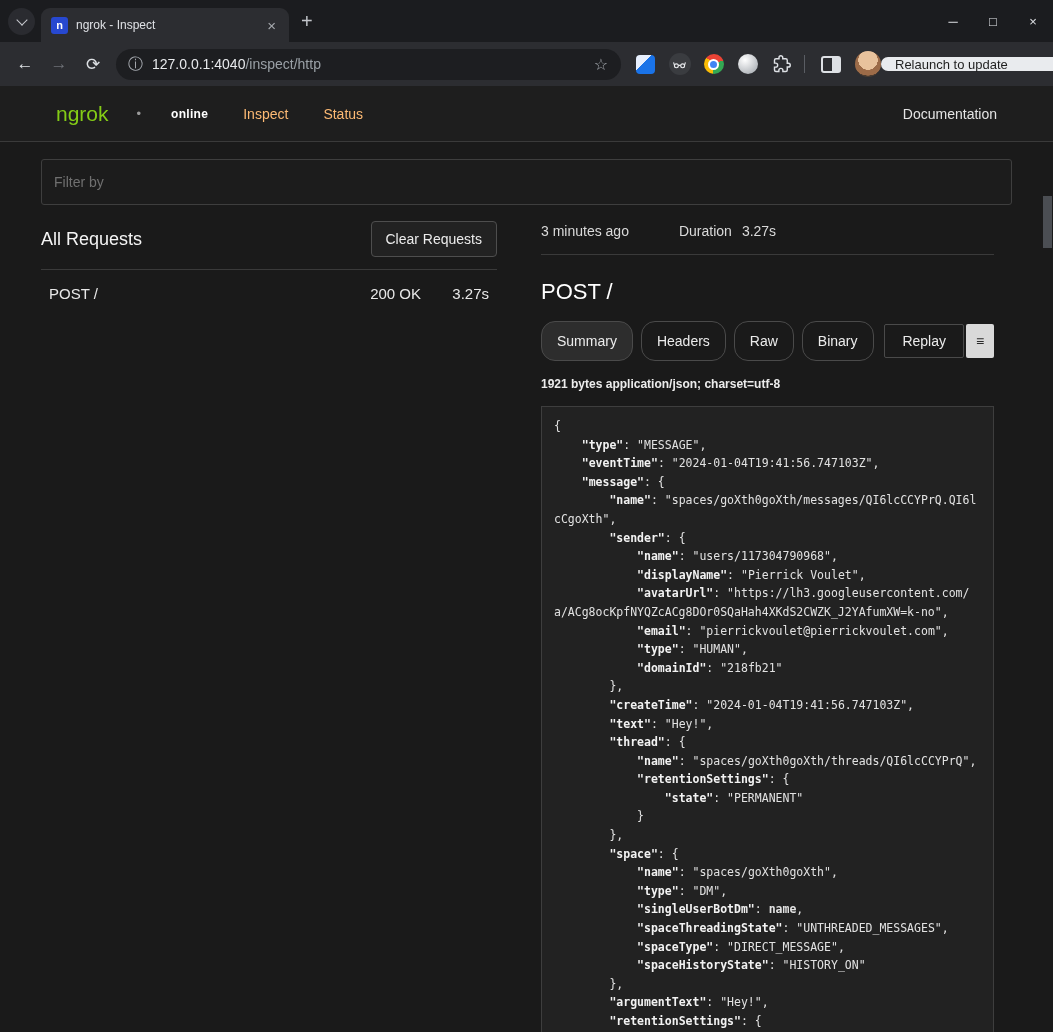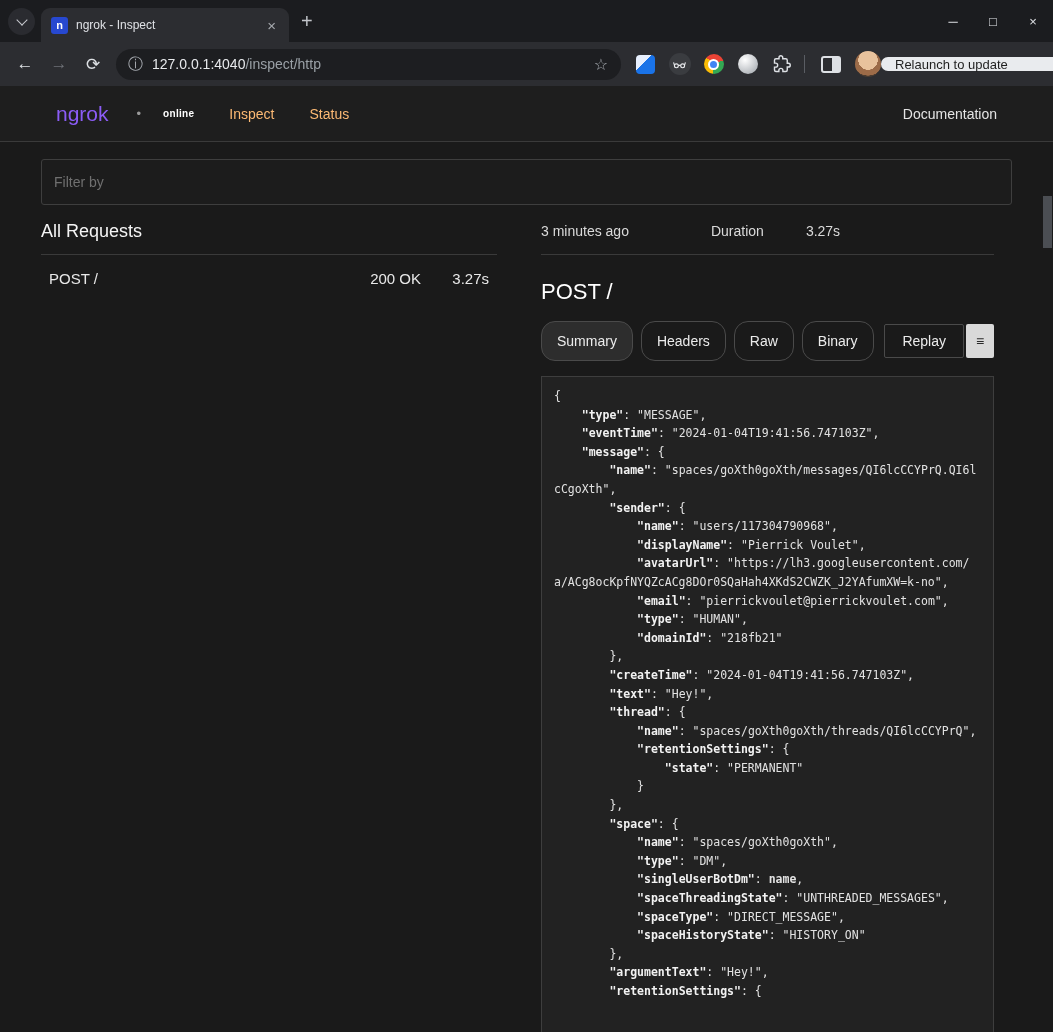--- a/index.html
+++ b/index.html
@@ -34,42 +34,42 @@
   .ic-sphere{width:20px;height:20px;border-radius:50%;background:radial-gradient(circle at 35% 30%,#ffffff,#b7bbc0 72%);}
   .tsep{width:1px;height:18px;background:#5a5d63;margin:0 7px;flex:none;}
   .ic-panel{width:16px;height:13px;border:2px solid #dee1e5;border-radius:3px;background:linear-gradient(to right,transparent 55%,#dee1e5 55%);}
   .avatar{width:26px;height:26px;border-radius:50%;background:radial-gradient(circle at 50% 35%,#e8c29c 0 45%,#9c6b48 46% 72%,#4a3b30 73%);margin-left:9px;flex:none;cursor:pointer;}
   .relaunch{margin-left:auto;height:14px;background:#e9ebee;border-radius:15px;display:flex;align-items:center;padding:0 7px 0 14px;color:#1f1f1f;font-size:13px;font-weight:500;cursor:pointer;flex:none;gap:36px;}
   .kebab{margin-left:9px;color:#1f1f1f;font-size:14px;padding:0 3px;}
 
   
   .page{height:946px;background:#1a1a1a;position:relative;overflow:hidden;color:#e8e8e8;}
   .ngrok-header{height:55px;display:flex;align-items:center;padding:0 56px;border-bottom:1px solid #3a3a3a;background:#1e1e1e;}
-  .logo{font-size:21px;color:#8b5cf6;}
+  .logo{font-size:21px;color:#84cc16;}
   .sdot{color:#9a9a9a;margin-left:28px;font-size:13px;}
-  .online{margin-left:22px;font-size:10px;font-weight:700;color:#ffffff;letter-spacing:.3px;}
+  .online{margin-left:30px;font-size:12px;font-weight:700;color:#ffffff;letter-spacing:.3px;}
   .hnav{margin-left:35px;font-size:14px;color:#fdba74;cursor:pointer;}
   .docs{margin-left:auto;font-size:14px;color:#e4e4e4;cursor:pointer;}
 
   .content{padding:17px 41px 0;}
   .filter-input{display:block;width:100%;box-sizing:border-box;height:46px;background:#1c1c1c;border:1px solid #3e3e3e;border-radius:3px;color:#e8e8e8;font-size:14px;padding:0 12px;outline:none;font-family:inherit;}
   .filter-input::placeholder{color:#707070;}
 
   .columns{display:flex;margin-top:11px;}
   .left-pane{width:456px;flex:none;}
   .right-pane{width:453px;margin-left:44px;flex:none;}
 
   .lp-head{display:flex;align-items:center;justify-content:space-between;padding:5px 0 12px;border-bottom:1px solid #3a3a3a;gap:44px;}
   .lp-title{font-size:18px;color:#f5f5f5;}
   .clear-btn{background:#222222;border:1px solid #4e4e4e;color:#ececec;font-size:14px;padding:9px 14px;border-radius:4px;font-family:inherit;cursor:pointer;}
   .req-row{display:flex;align-items:center;padding:15px 8px;font-size:15px;cursor:pointer;}
   .req-status{margin-left:auto;}
   .req-dur{margin-left:22px;width:46px;text-align:right;}
 
-  .rp-head{display:flex;align-items:center;padding:7px 0 15px;border-bottom:1px solid #3a3a3a;font-size:14px;color:#dadada;gap:32px;}
+  .rp-head{display:flex;align-items:center;padding:7px 0 15px;border-bottom:1px solid #3a3a3a;font-size:14px;color:#dadada;}
   .rp-dur{margin-left:50px;}
   .dur-val{margin-left:10px;}
   .rp-title{font-size:22px;color:#ffffff;margin-top:24px;}
   .tabs-row{display:flex;align-items:center;margin-top:16px;}
   .tab-btn{border:1px solid #4a4a4a;background:transparent;color:#ececec;font-size:14px;padding:11px 15px;margin-right:8px;font-family:inherit;border-radius:14px;cursor:pointer;}
   .tab-btn.active{background:#2d2d2d;}
   .replay-group{margin-left:auto;display:flex;align-items:stretch;border-radius:12px;}
   .replay-btn{border:1px solid #4a4a4a;background:transparent;color:#ececec;font-size:14px;padding:8px 17px;font-family:inherit;border-radius:2px;cursor:pointer;}
   .replay-menu{width:28px;background:#d9d9d9;color:#2a2a2a;display:flex;align-items:center;justify-content:center;font-size:14px;margin-left:2px;border-radius:2px;cursor:pointer;}
 
@@ -155,20 +155,21 @@
   </div>
 
   <div class="content">
     <input class="filter-input" type="text" placeholder="Filter by" style="">
 
     <div class="columns">
 
       <div class="left-pane">
         <div class="lp-head">
           <span class="lp-title">All Requests</span>
+          <button class="clear-btn">Clear Requests</button>
         </div>
         <div class="req-row">
           <span>POST /</span>
           <span class="req-status">200 OK</span>
           <span class="req-dur">3.27s</span>
         </div>
       </div>
 
       <div class="right-pane">
         <div class="rp-head">
@@ -182,20 +183,21 @@
           <button class="tab-btn active">Summary</button>
           <button class="tab-btn">Headers</button>
           <button class="tab-btn">Raw</button>
           <button class="tab-btn">Binary</button>
           <div class="replay-group">
             <button class="replay-btn">Replay</button>
             <span class="replay-menu">≡</span>
           </div>
         </div>
 
+        <div class="meta-bytes">1921 bytes application/json; charset=utf-8</div>
 
         <pre class="code-block">{
     <span class="jk">"type"</span>: "MESSAGE",
     <span class="jk">"eventTime"</span>: "2024-01-04T19:41:56.747103Z",
     <span class="jk">"message"</span>: {
         <span class="jk">"name"</span>: "spaces/goXth0goXth/messages/QI6lcCCYPrQ.QI6lcCgoXth",
         <span class="jk">"sender"</span>: {
             <span class="jk">"name"</span>: "users/117304790968",
             <span class="jk">"displayName"</span>: "Pierrick Voulet",
             <span class="jk">"avatarUrl"</span>: "https://lh3.googleusercontent.com/a/ACg8ocKpfNYQZcACg8DOr0SQaHah4XKdS2CWZK_J2YAfumXW=k-no",

